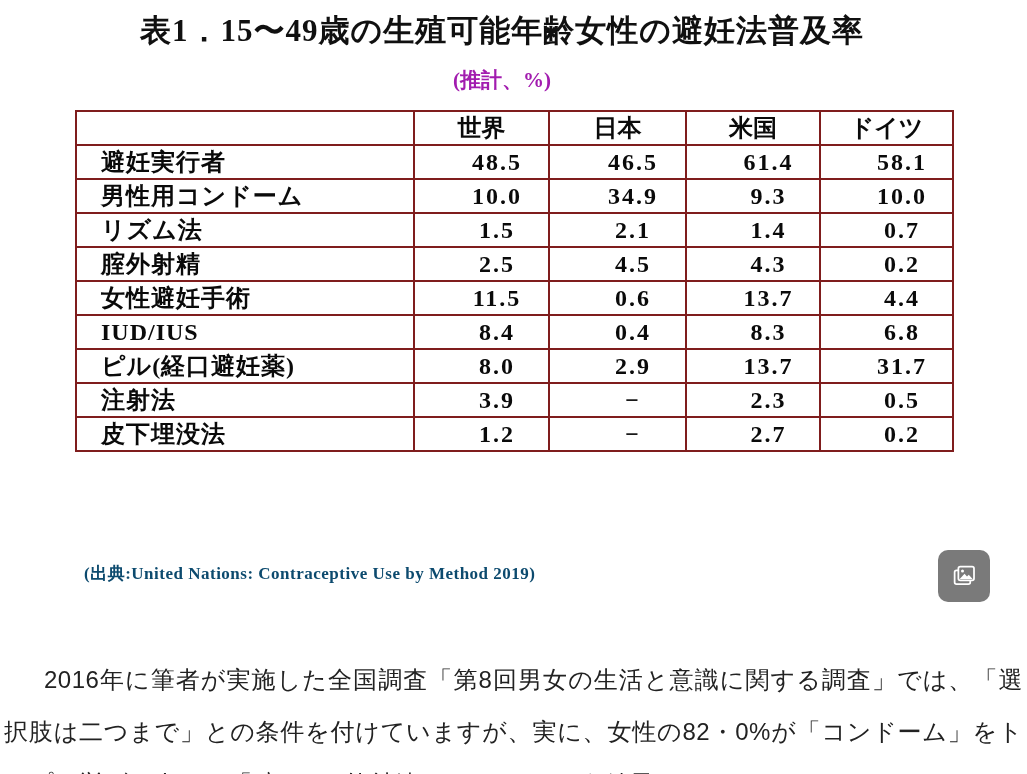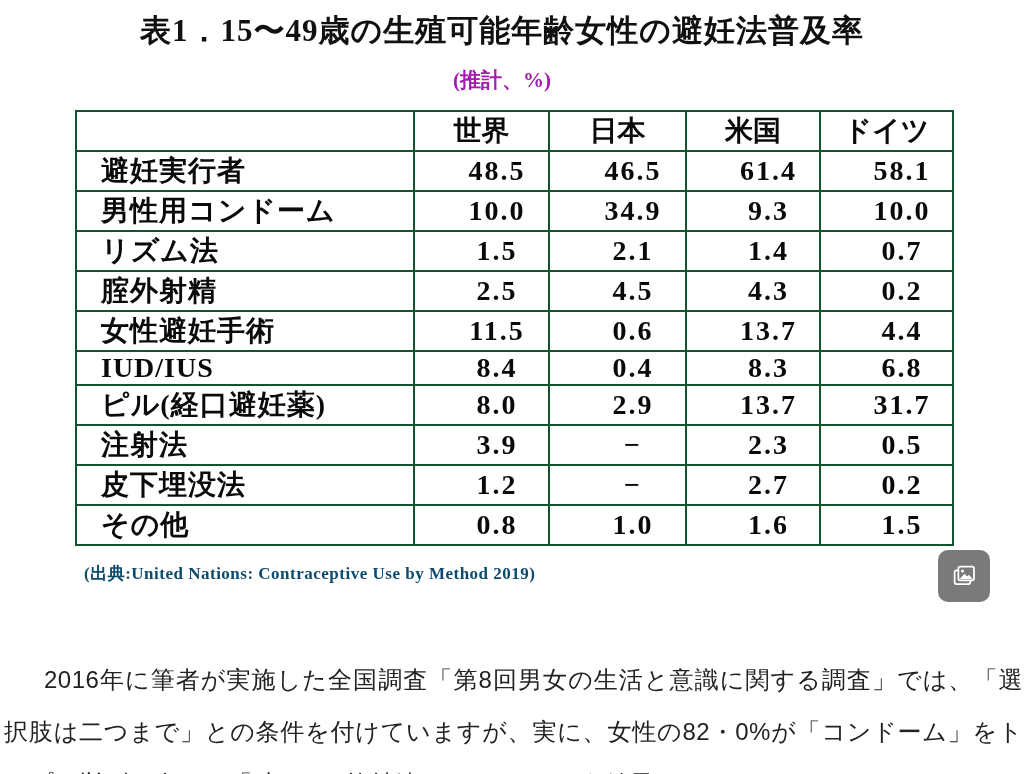--- a/index.html
+++ b/index.html
@@ -15,22 +15,22 @@
   }
   .fig-subtitle {
     position:absolute; top:66px; left:0; width:1004px;
     text-align:center; font-size:21px; font-weight:bold; color:#a21caf;
   }
   table.data {
     position:absolute; top:110px; left:75px;
     border-collapse:collapse; table-layout:fixed;
   }
   table.data th, table.data td {
-    border:2px solid #14532d; padding:0; height:32px;
-    font-size:28px; font-weight:bold; color:#0a0a0a;
+    border:2px solid #7f1d1d; padding:0; height:32px;
+    font-size:24px; font-weight:bold; color:#0a0a0a;
     text-align:center; vertical-align:middle; overflow:hidden; white-space:nowrap;
   }
   table.data .lbl { text-align:left; padding-left:24px; letter-spacing:1px;border-radius:12px; }
   table.data .num { letter-spacing:2px;padding-left:31px; }
   .source {
     position:absolute; top:562px; left:84px;
     font-size:17px; font-weight:bold; color:#0c4a6e; letter-spacing:0.5px;
     white-space:nowrap;
   }
   .badge {
@@ -126,27 +126,20 @@
       <td class="num">2.3</td>
       <td class="num">0.5</td>
     </tr>
     <tr>
       <td class="lbl">皮下埋没法</td>
       <td class="num">1.2</td>
       <td class="num">−</td>
       <td class="num">2.7</td>
       <td class="num">0.2</td>
     </tr>
-    <tr>
-      <td class="lbl">その他</td>
-      <td class="num">0.8</td>
-      <td class="num">1.0</td>
-      <td class="num">1.6</td>
-      <td class="num">1.5</td>
-    </tr>
   </tbody>
 </table>
 
 <div class="source">(出典:United Nations: Contraceptive Use by Method 2019)</div>
 
 <div class="badge">
   <span>
     <svg width="30" height="30" viewBox="0 0 24 24">
       <rect x="4.5" y="7.5" width="12.5" height="11" rx="1.5" fill="none" stroke="#ffffff" stroke-width="1.4"></rect>
       <rect x="7.5" y="4.5" width="12.5" height="11" rx="1.5" fill="#7a7a7a" stroke="#ffffff" stroke-width="1.4"></rect>

